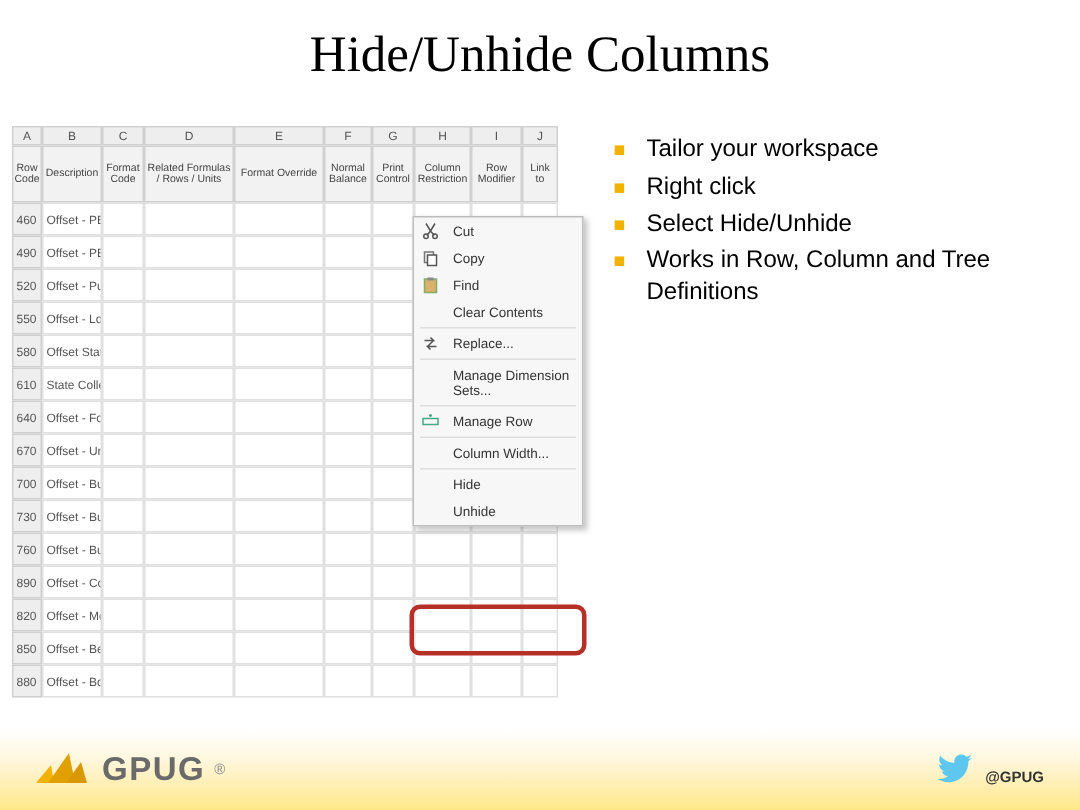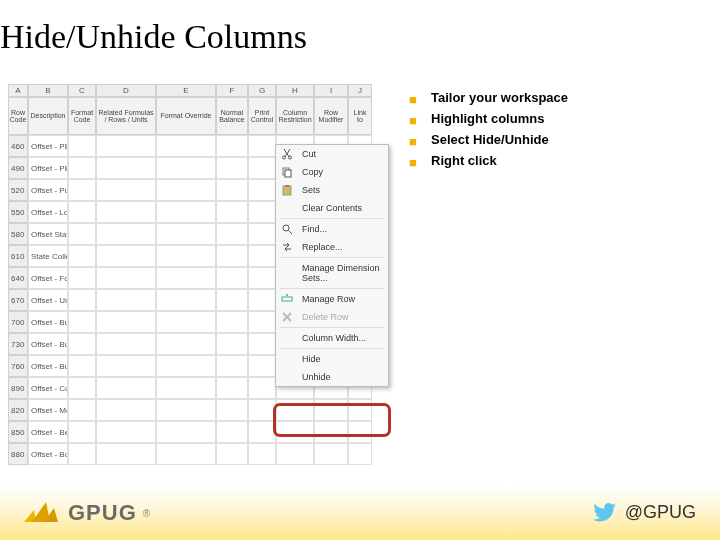--- a/index.html
+++ b/index.html
@@ -7,20 +7,21 @@
     width: 720px;
     height: 540px;
     font-family: Arial, sans-serif;
     background: #fff;
     position: relative;
     overflow: hidden;
   }
   .title {
     font-family: Georgia, 'Times New Roman', serif;
     font-size: 34px;
+    text-align: center;
     padding-top: 18px;
     color: #000;
   }
   .content {
     display: flex;
     padding: 28px 24px 0 8px;
     gap: 16px;
   }
   .screenshot-wrap {
     flex: 0 0 385px;
@@ -125,24 +126,23 @@
     top: 319px;
     width: 118px;
     height: 34px;
     border: 3px solid #b53026;
     border-radius: 7px;
     pointer-events: none;
   }
 
   .bullets {
     flex: 1;
-    font-size: 13px;
+    font-size: 16px;
     line-height: 1.3;
     padding-top: 6px;
-    font-weight: bold;
   }
   .bullets ul { list-style: none; }
   .bullets li {
     position: relative;
     padding-left: 22px;
     margin-bottom: 4px;
   }
   .bullets li::before {
     content: "■";
     position: absolute;
@@ -175,24 +175,24 @@
     letter-spacing: 1px;
     color: #6a6a6a;
   }
   .gpug-r {
     font-size: 10px;
     color: #888;
     vertical-align: super;
   }
   .twitter {
     display: flex;
-    align-items: flex-start;
+    align-items: flex-end;
     gap: 8px;
-    font-weight: normal;
-    font-size: 18px;
+    font-weight: bold;
+    font-size: 10px;
     color: #333;
   }
   .twitter svg { display: block; }
 </style>
 </head>
 <body>
 
 <div class="title">Hide/Unhide Columns</div>
 
 <div class="content">
@@ -418,66 +418,54 @@
             <svg width="12" height="12" viewBox="0 0 12 12">
               <rect x="2" y="2" width="6" height="7" fill="none" stroke="#777"></rect>
               <rect x="4" y="4" width="6" height="7" fill="#fff" stroke="#555"></rect>
             </svg>
           </span><span>Copy</span></div>
         <div class="cm-item"><span class="cm-icon">
             <svg width="12" height="12" viewBox="0 0 12 12">
               <rect x="2" y="2" width="8" height="9" fill="#d9b36c" stroke="#8a6"></rect>
               <rect x="4" y="1" width="4" height="2" fill="#888"></rect>
             </svg>
-          </span><span>Sets</span></div>
+          </span><span>Find</span></div>
         <div class="cm-item"><span>Clear Contents</span></div>
         <div class="cm-sep"></div>
-        <div class="cm-item"><span class="cm-icon">
-            <svg width="12" height="12" viewBox="0 0 12 12">
-              <circle cx="5" cy="5" r="3" fill="none" stroke="#555"></circle>
-              <line x1="7.5" y1="7.5" x2="11" y2="11" stroke="#555"></line>
-            </svg>
-          </span><span>Find...</span></div>
         <div class="cm-item"><span class="cm-icon">
             <svg width="12" height="12" viewBox="0 0 12 12">
               <path d="M2 4h6l-2-2m2 2l-2 2M10 8H4l2 2m-2-2l2-2" stroke="#555" fill="none"></path>
             </svg>
           </span><span>Replace...</span></div>
         <div class="cm-sep"></div>
         <div class="cm-item"><span>Manage Dimension Sets...</span></div>
         <div class="cm-sep"></div>
         <div class="cm-item"><span class="cm-icon">
             <svg width="12" height="12" viewBox="0 0 12 12">
               <rect x="1" y="4" width="10" height="4" fill="none" stroke="#4a8"></rect>
               <line x1="6" y1="1" x2="6" y2="3" stroke="#4a8"></line>
               <line x1="5" y1="2" x2="7" y2="2" stroke="#4a8"></line>
             </svg>
           </span><span>Manage Row</span></div>
-        <div class="cm-item disabled"><span class="cm-icon">
-            <svg width="12" height="12" viewBox="0 0 12 12">
-              <line x1="2" y1="2" x2="10" y2="10" stroke="#bbb" stroke-width="2"></line>
-              <line x1="10" y1="2" x2="2" y2="10" stroke="#bbb" stroke-width="2"></line>
-            </svg>
-          </span><span>Delete Row</span></div>
         <div class="cm-sep"></div>
         <div class="cm-item"><span>Column Width...</span></div>
         <div class="cm-sep"></div>
         <div class="cm-item"><span>Hide</span></div>
         <div class="cm-item"><span>Unhide</span></div>
       </div>
 
     <div class="hide-highlight"></div>
   </div>
 
   <div class="bullets">
     <ul id="bullet-ul">
         <li>Tailor your workspace</li>
-        <li>Highlight columns</li>
+        <li>Right click</li>
         <li>Select Hide/Unhide</li>
-        <li>Right click</li>
+        <li>Works in Row, Column and Tree Definitions</li>
       </ul>
   </div>
 </div>
 
 <div class="footer">
   <div class="gpug-logo">
     <span class="gpug-mark">
       <svg width="38" height="26" viewBox="0 0 38 26">
         <polygon points="0,22 10,10 12,22" fill="#f2b200"></polygon>
         <polygon points="8,22 22,2 26,22" fill="#e0a000"></polygon>

